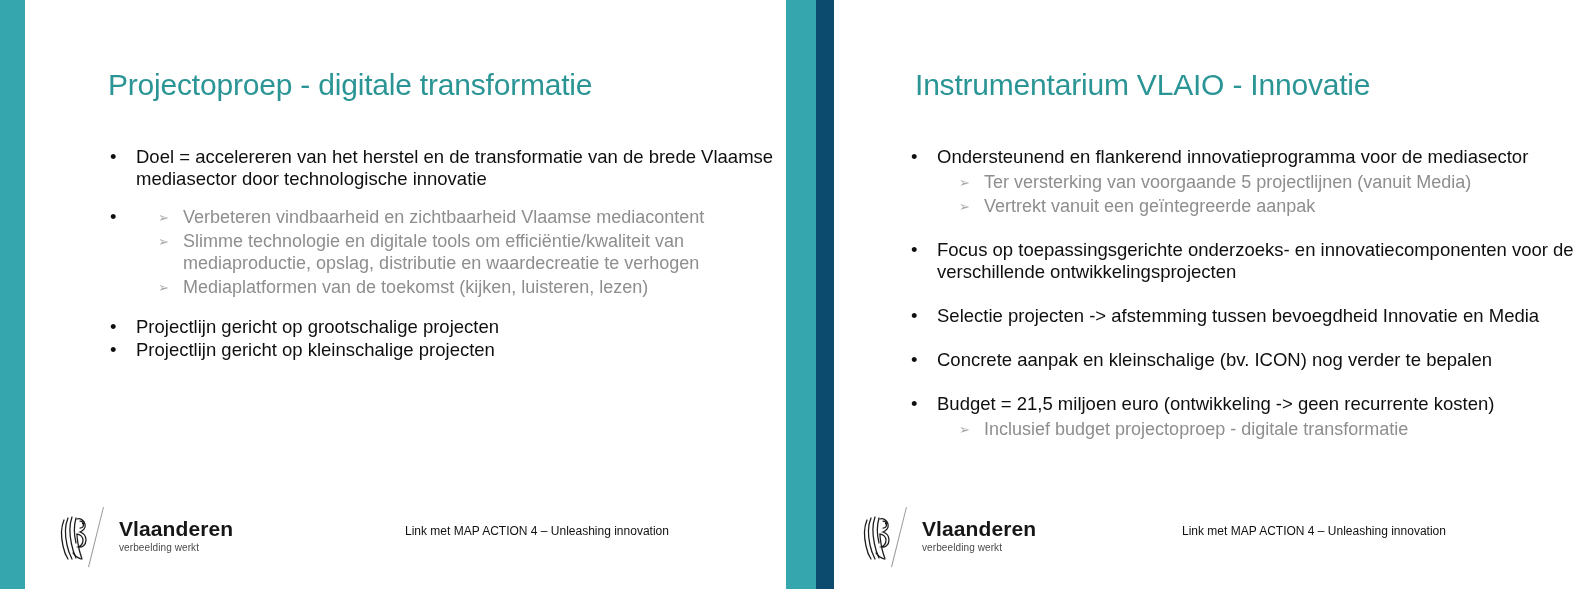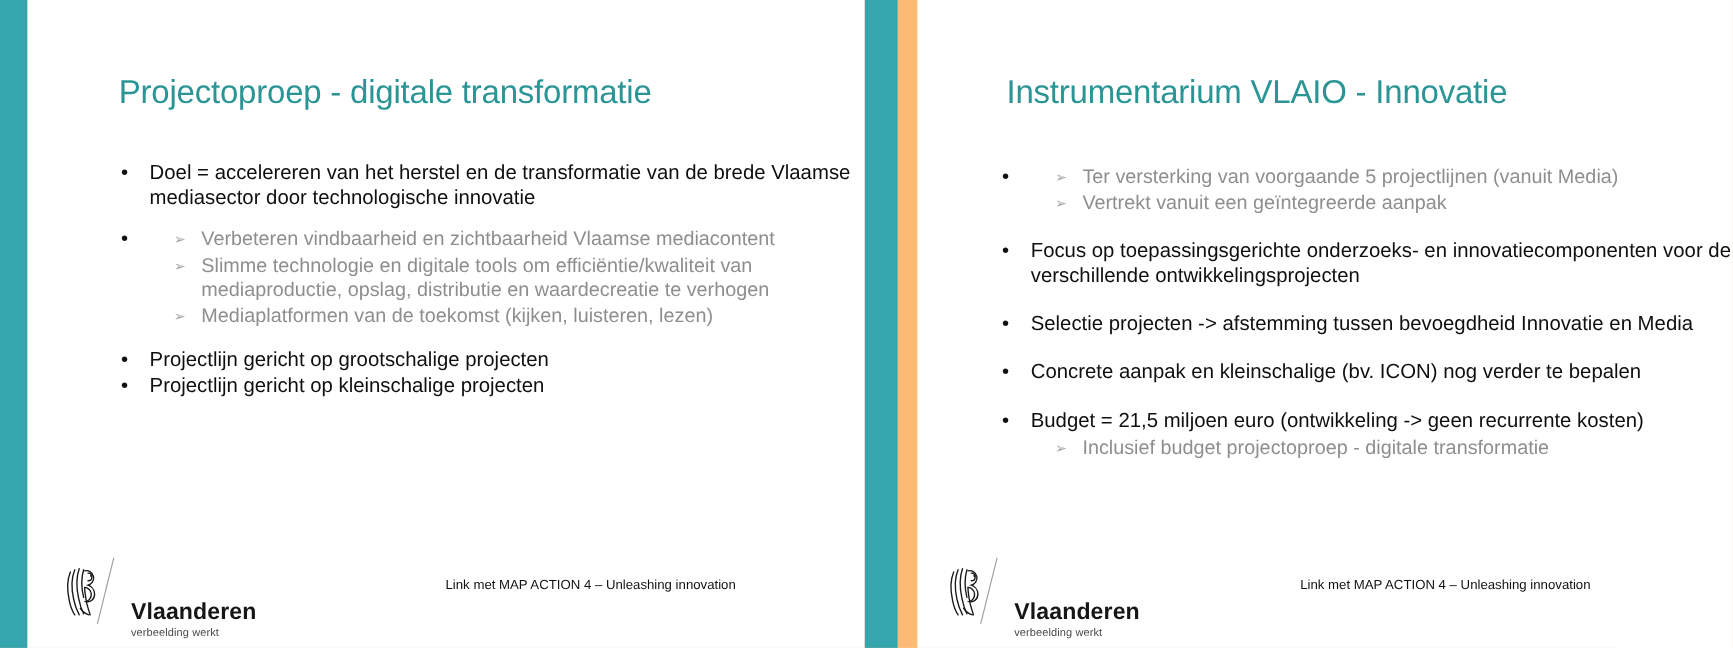--- a/index.html
+++ b/index.html
@@ -10,21 +10,21 @@
   body {
     width: 1575px;
     height: 589px;
     font-family: "Liberation Sans", sans-serif;
     overflow: hidden;
   }
   .deck {
     position: relative;
     width: 1473px;
     height: 589px;
-    background: #fdba74;
+    background: #0c4a6e;
   }
 
   
   .accent-bar {
     position: absolute;
     top: 0;
     height: 589px;
     background: #35A6AE;
   }
   .accent-bar.left   { left: 0px;   width: 25px; }
@@ -145,21 +145,20 @@
     position: absolute;
     left: 62px;
     top: 6px;
   }
   .logo .wordmark .brand-name {
     font-size: 21px;
     font-weight: bold;
     color: #161616;
     letter-spacing: 0.1px;
     line-height: 23px;
-    margin-top: 28px;
   }
   .logo .wordmark .brand-tagline {
     font-size: 10px;
     font-weight: normal;
     color: #4a4a4a;
     line-height: 16px;
     letter-spacing: 0.1px;
   }
 
   .footer-note {
@@ -251,20 +250,21 @@
 
   <div class="slide slide-right">
 
     <div class="slide-title">Instrumentarium VLAIO - Innovatie</div>
 
     <div class="body-block">
       <ul class="bullets">
 
         <li class="bullet-l1 no-gap">
           <span class="bullet-dot">•</span>
+          <span>Ondersteunend en flankerend innovatieprogramma voor de mediasector</span>
           <ul class="sub-bullets">
             <li class="bullet-l2">
               <span class="sub-arrow">➢</span>
               <span>Ter versterking van voorgaande 5 projectlijnen (vanuit Media)</span>
             </li>
             <li class="bullet-l2">
               <span class="sub-arrow">➢</span>
               <span>Vertrekt vanuit een geïntegreerde aanpak</span>
             </li>
           </ul>

